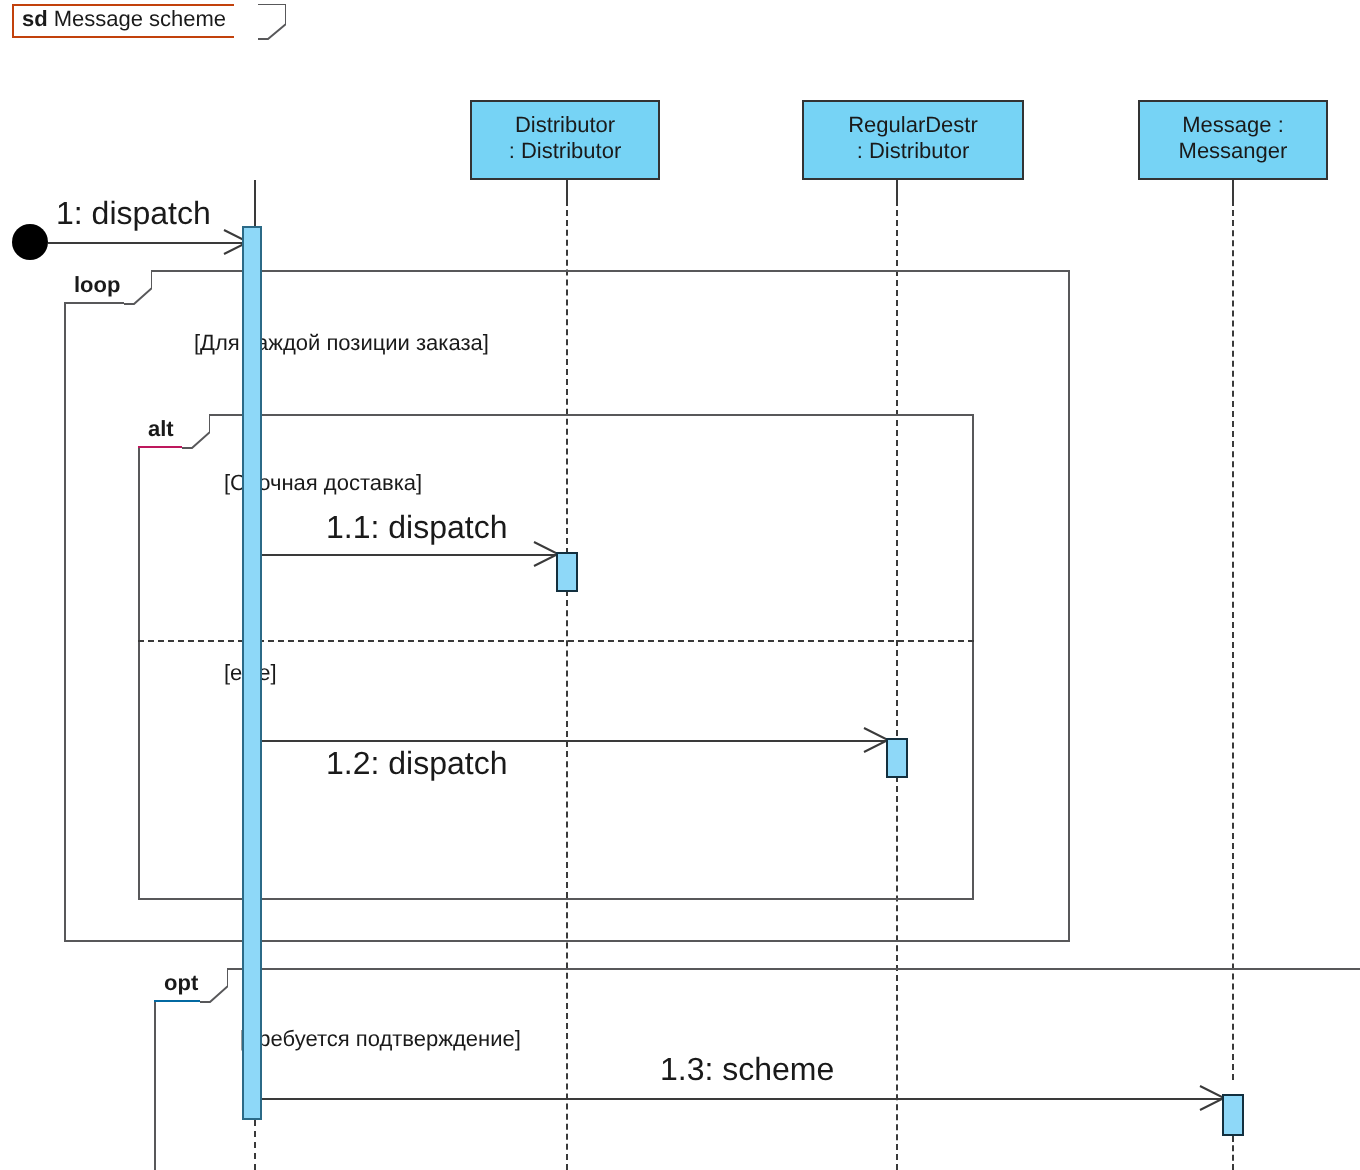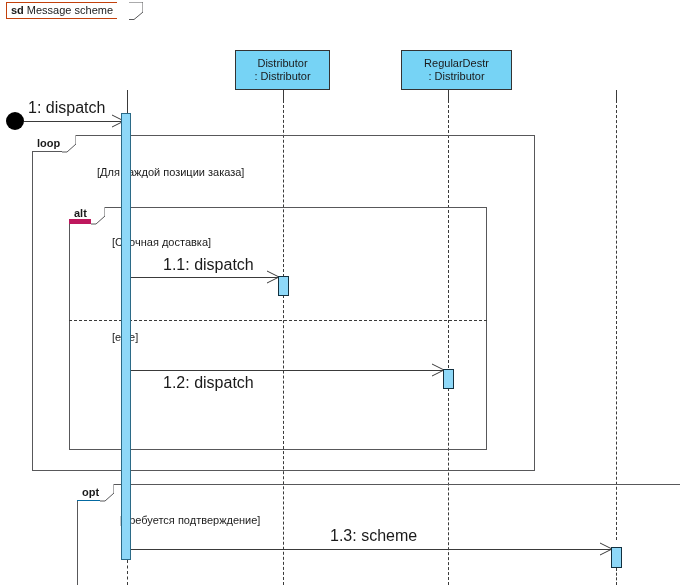--- a/index.html
+++ b/index.html
@@ -136,20 +136,24 @@
   </svg>
 
   <div class="lifeline-box" style="left:235px; top:50px; width:95px; height:40px;">
     <span>Distributor</span>
     <span>: Distributor</span>
   </div>
   <div class="lifeline-box" style="left:401px; top:50px; width:111px; height:40px;">
     <span>RegularDestr</span>
     <span>: Distributor</span>
   </div>
+  <div class="lifeline-box" style="left:569px; top:50px; width:95px; height:40px;">
+    <span>Message :</span>
+    <span>Messanger</span>
+  </div>
 
   <div class="lifeline-solid" style="left:127px; top:90px; height:23px;"></div>
   <div class="lifeline" style="left:127px; top:560px; height:25px;"></div>
 
   <div class="lifeline-solid" style="left:283px; top:90px; height:12px;"></div>
   <div class="lifeline" style="left:283px; top:100px; height:177px;"></div>
   <div class="lifeline" style="left:283px; top:295px; height:290px;"></div>
 
   <div class="lifeline-solid" style="left:448px; top:90px; height:12px;"></div>
   <div class="lifeline" style="left:448px; top:100px; height:268px;"></div>
@@ -163,21 +167,21 @@
   <div class="frame-tab" style="left:32px; top:135px; height:17px; border:none; border-bottom:1px solid #58585a; padding-left:5px;">
     <span class="kw">loop</span>
   </div>
   <svg class="tab-corner" style="left:62px; top:135px; width:14px; height:18px;" viewBox="0 0 14 18">
     <path d="M0,0 L14,0 L14,9 L6,17 L0,17 Z" fill="#ffffff" stroke="none"></path>
     <path d="M14,0 L14,9 L5,17 L0,17" fill="none" stroke="#58585a" stroke-width="1"></path>
   </svg>
   <div class="guard" style="left:97px; top:166px;">[Для каждой позиции заказа]</div>
 
   <div class="fragment" style="left:69px; top:207px; width:418px; height:243px;"></div>
-  <div class="frame-tab" style="left:69px; top:207px; height:17px; border:none; border-bottom:5px solid #be185d; padding-left:5px;">
+  <div class="frame-tab" style="left:69px; top:207px; height:17px; border:none; border-bottom:1px solid #be185d; padding-left:5px;">
     <span class="kw">alt</span>
   </div>
   <svg class="tab-corner" style="left:91px; top:207px; width:14px; height:18px;" viewBox="0 0 14 18">
     <path d="M0,0 L14,0 L14,9 L6,17 L0,17 Z" fill="#ffffff" stroke="none"></path>
     <path d="M14,0 L14,9 L5,17 L0,17" fill="none" stroke="#58585a" stroke-width="1"></path>
   </svg>
   <div class="guard" style="left:112px; top:236px;">[Срочная доставка]</div>
 
   <div class="frag-sep" style="left:69px; top:320px; width:418px;"></div>
   <div class="guard" style="left:112px; top:331px;">[else]</div>

